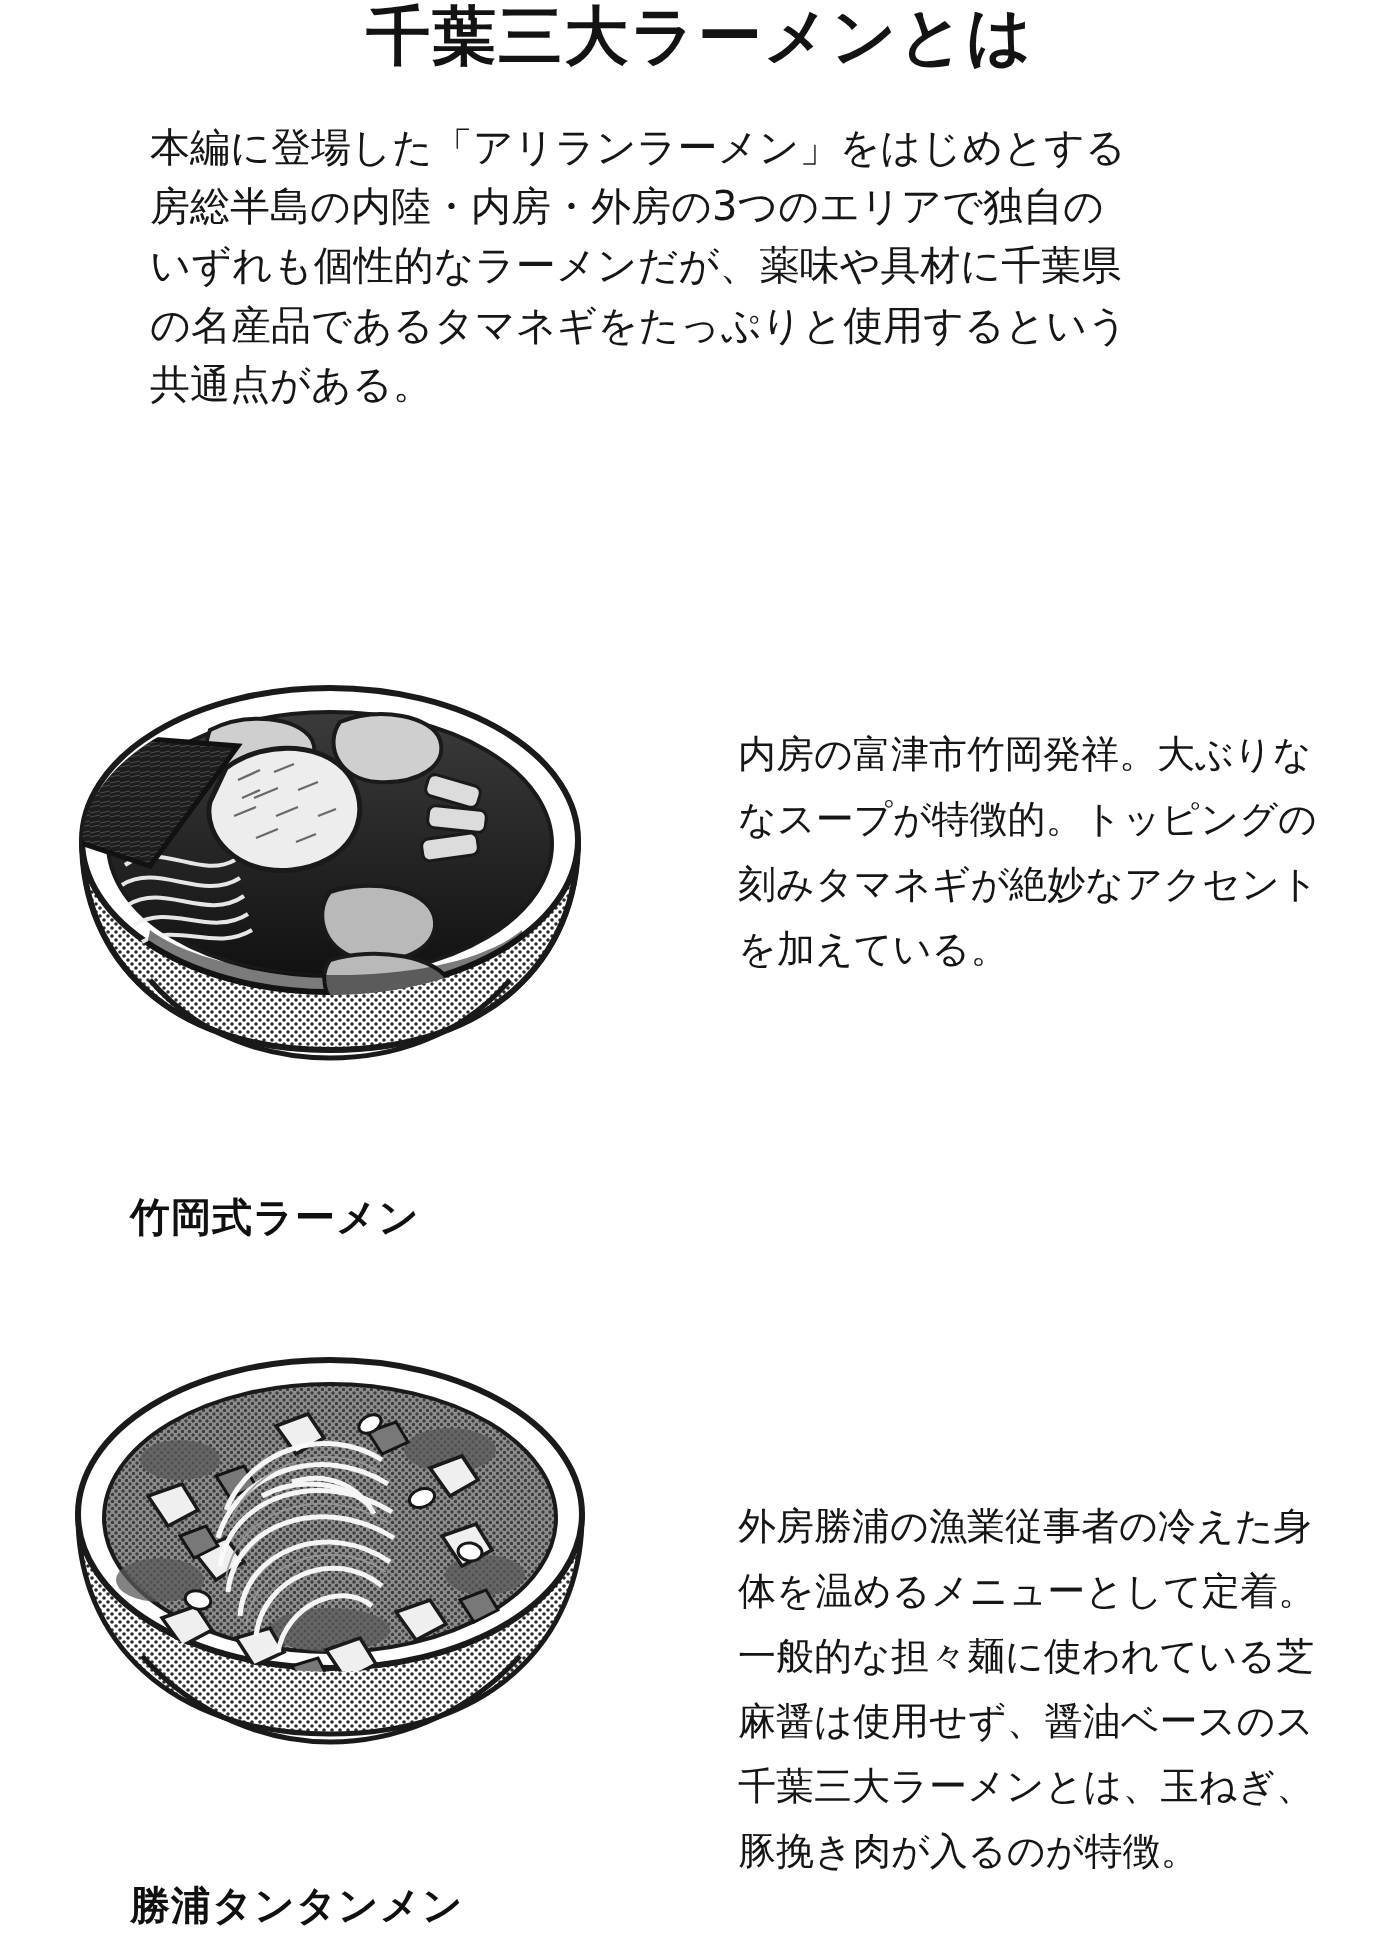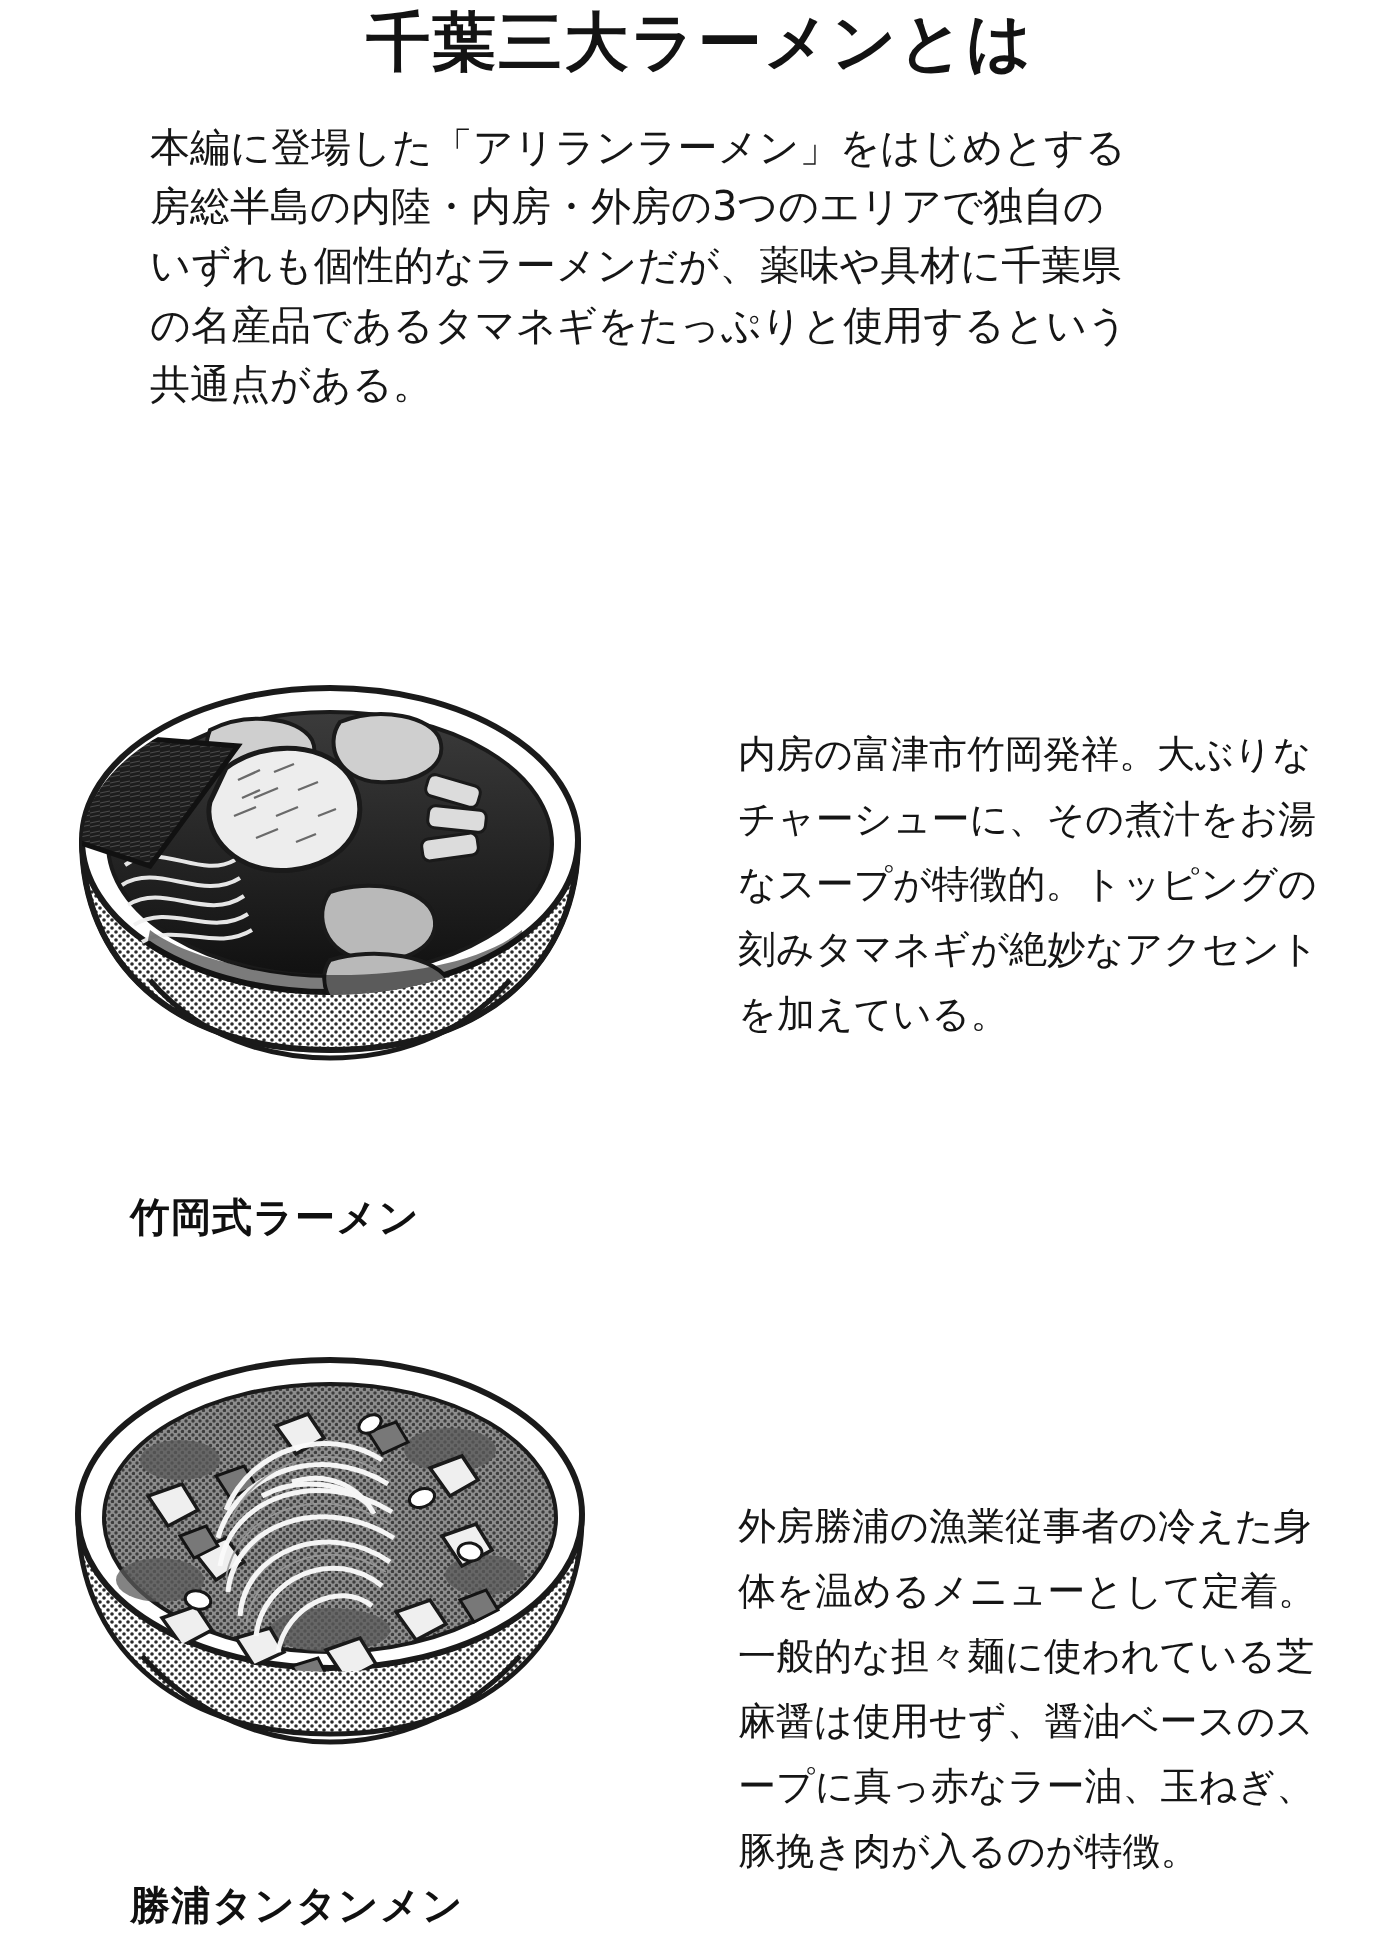--- a/index.html
+++ b/index.html
@@ -19,21 +19,21 @@
   .page {
     position: relative;
     width: 1400px;
     height: 1952px;
   }
 
   
   .title {
     position: absolute;
     left: 0;
-    top: 10px;
+    top: 4px;
     width: 1400px;
     text-align: center;
     font-size: 64px;
     font-weight: 700;
     letter-spacing: 2px;
     line-height: 1.0;
     color: #131313;
     white-space: nowrap;
   }
 
@@ -184,21 +184,20 @@
         </g>
 
         <path d="M120 350 C170 408 240 428 300 428 C360 428 430 408 480 350" fill="none" stroke="#1a1a1a" stroke-width="5"></path>
       </svg>
     </div>
 
     <div class="caption" id="caption-takeoka">竹岡式ラーメン</div>
 
     <div class="desc" id="desc-takeoka">
       <p>内房の富津市竹岡発祥。大ぶりな</p>
-      <p>チャーシューに、その煮汁をお湯</p>
       <p>なスープが特徴的。トッピングの</p>
       <p>刻みタマネギが絶妙なアクセント</p>
       <p>を加えている。</p>
     </div>
   </div>
 
   <div class="section" id="section-katsuura">
 
     <div class="bowl-wrap">
       <svg class="bowl-svg" width="640" height="540" viewBox="0 0 640 540" xmlns="http://www.w3.org/2000/svg">
@@ -281,18 +280,18 @@
       </svg>
     </div>
 
     <div class="caption" id="caption-katsuura">勝浦タンタンメン</div>
 
     <div class="desc" id="desc-katsuura">
       <p>外房勝浦の漁業従事者の冷えた身</p>
       <p>体を温めるメニューとして定着。</p>
       <p>一般的な担々麺に使われている芝</p>
       <p>麻醤は使用せず、醤油ベースのス</p>
-      <p>ープに真っ赤なラー油、玉ねぎ、</p>
+      <p>千葉三大ラーメンとは、玉ねぎ、</p>
       <p>豚挽き肉が入るのが特徴。</p>
     </div>
   </div>
 
 </div>
 
 </body></html>

